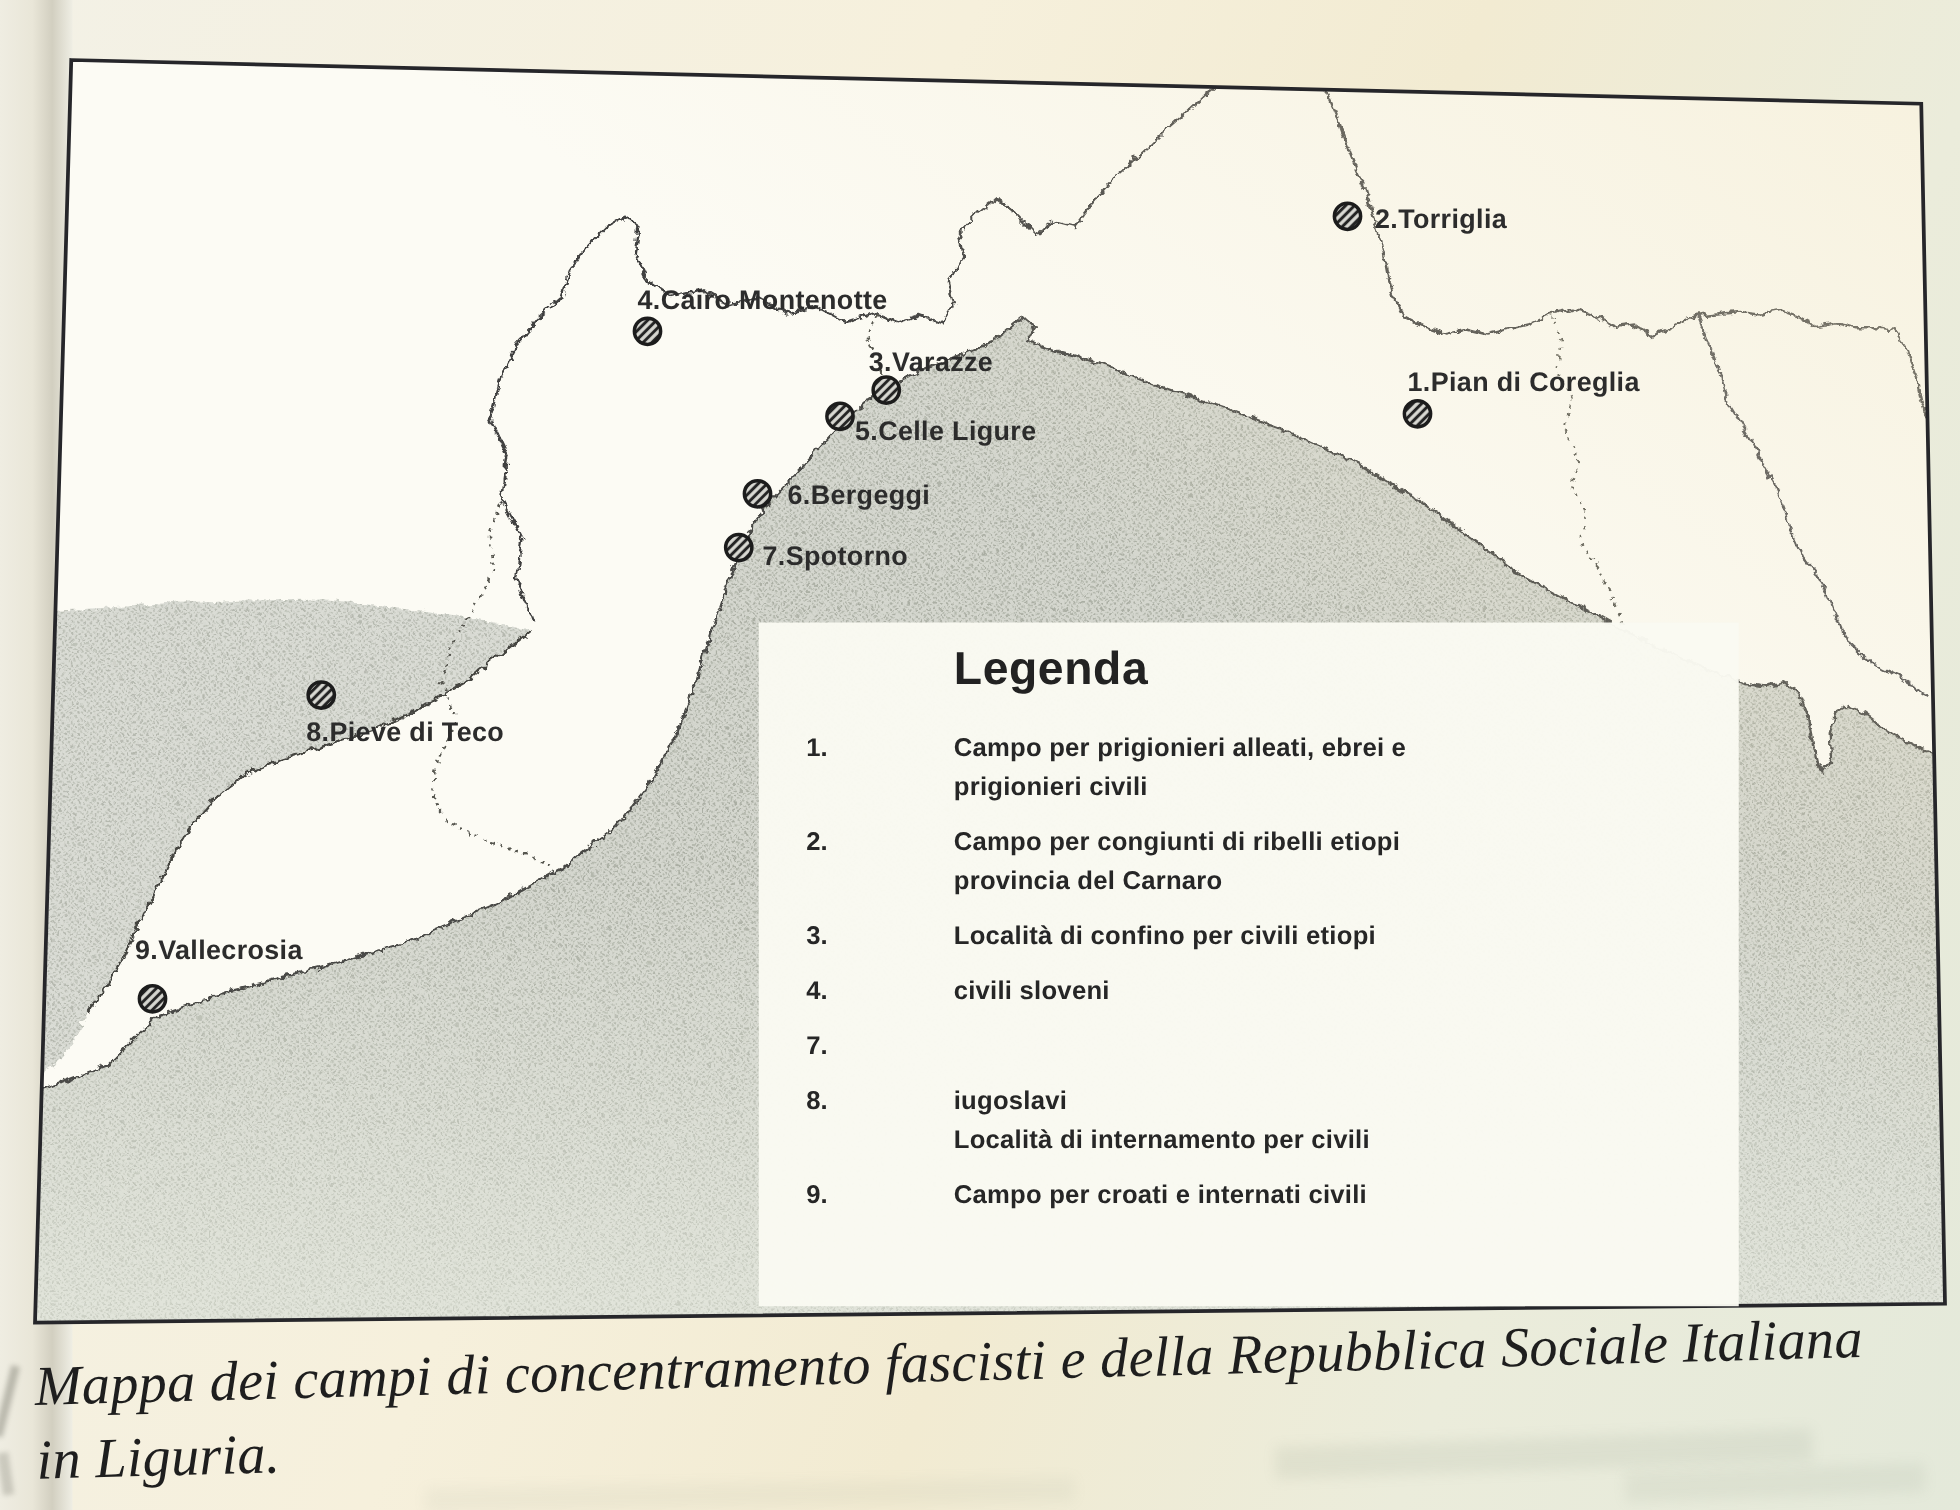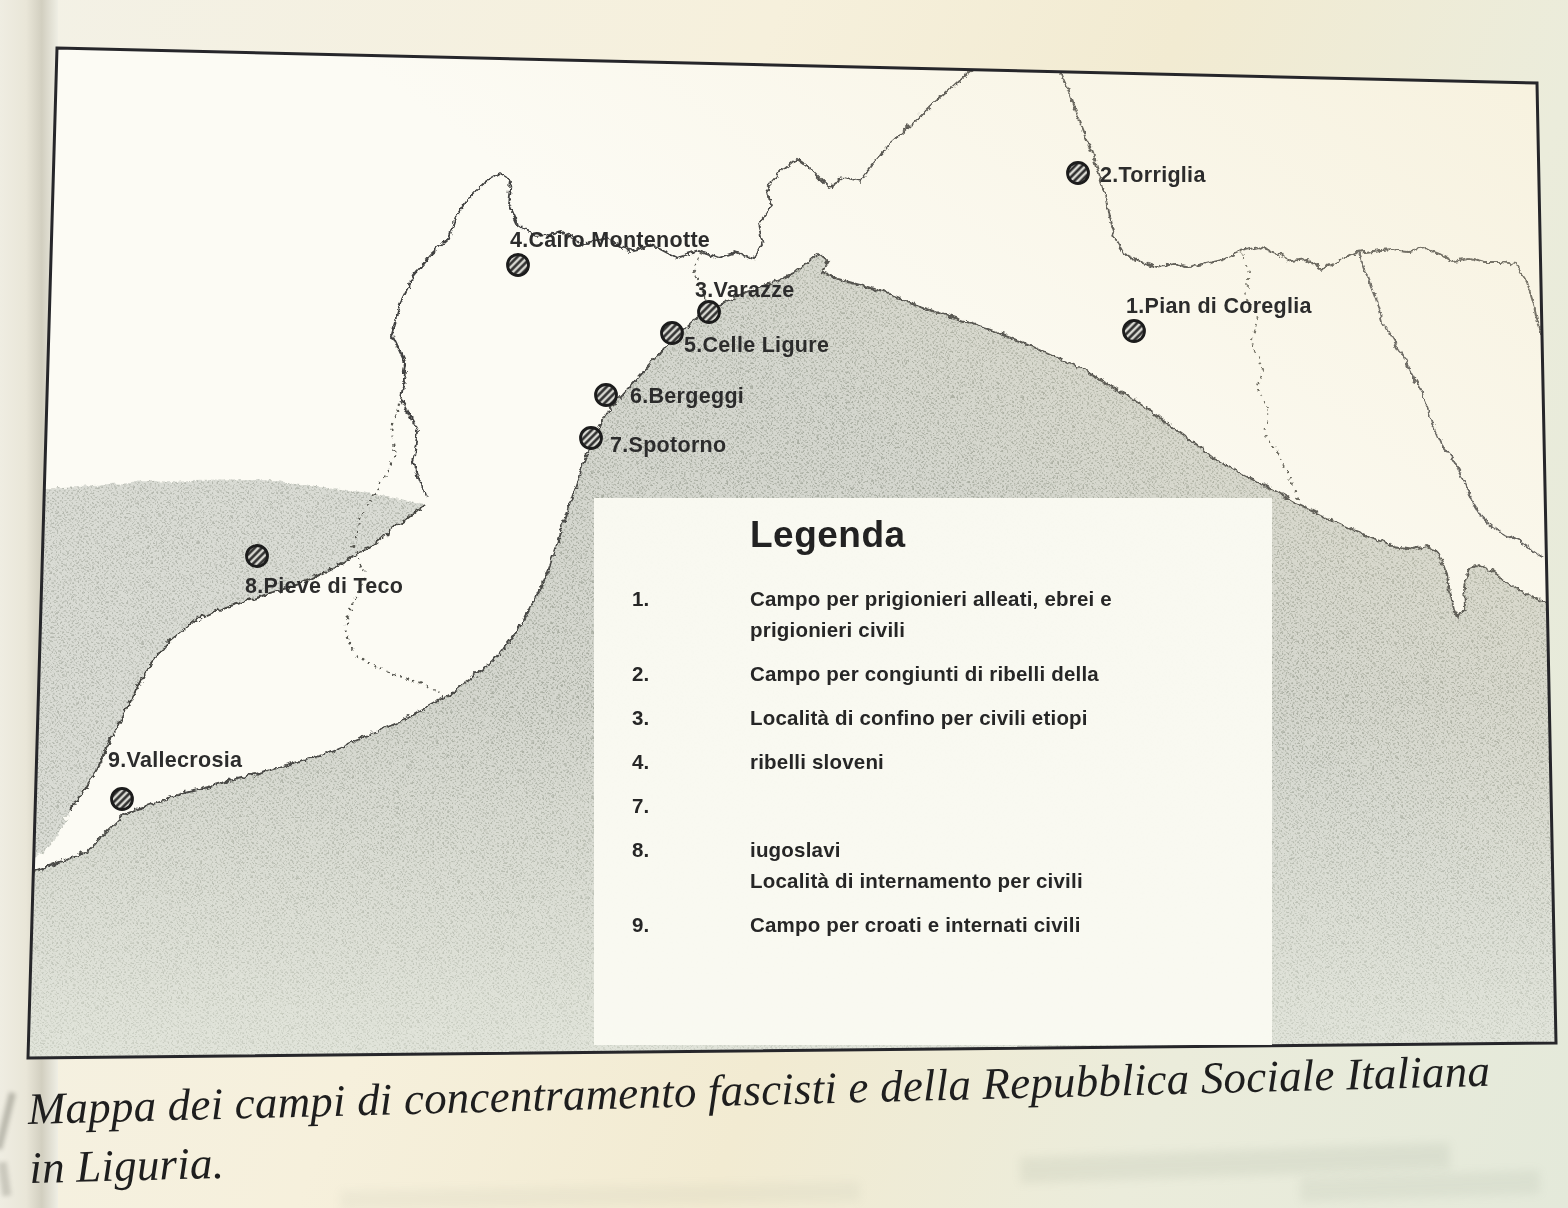--- a/index.html
+++ b/index.html
@@ -14,21 +14,21 @@
   }
   .gutter-mark{position:absolute;background:#4e4e42;filter:blur(2px);}
   .gm1{left:2px;top:1092px;width:7px;height:58px;opacity:.32;transform:rotate(14deg);}
   .gm2{left:0px;top:1162px;width:9px;height:34px;opacity:.22;transform:rotate(-8deg);}
   svg.map{position:absolute;left:0;top:0;}
   svg.map text{
     font-family:"Liberation Sans",sans-serif;font-weight:700;
     font-size:21.5px;fill:#2c2c2c;letter-spacing:.3px;
   }
   .legend{
-    position:absolute;left:594px;top:498px;width:678px;height:547px;
+    position:absolute;left:607px;top:498px;width:784px;height:547px;
     background:rgba(250,250,242,.97);overflow:hidden;
   }
   .legend-title{
     margin:16px 0 26px 156px;
     font:700 37px/1.15 "Liberation Sans",sans-serif;color:#222;letter-spacing:.5px;
   }
   .legend-row{display:flex;margin-bottom:13px;color:#262626;}
   .legend-row .lnum{
     width:156px;box-sizing:border-box;padding-left:38px;flex:none;
     font:700 20.5px/31px "Liberation Sans",sans-serif;
@@ -152,34 +152,35 @@
   <div class="legend-row">
     <div class="lnum">1.</div>
     <div class="ldesc">
       <span>Campo per prigionieri alleati, ebrei e</span>
       <span>prigionieri civili</span>
     </div>
   </div>
   <div class="legend-row">
     <div class="lnum">2.</div>
     <div class="ldesc">
-      <span>Campo per congiunti di ribelli della</span>
+      <span>Campo per congiunti di ribelli etiopi</span>
+      <span>provincia del Carnaro</span>
     </div>
   </div>
   <div class="legend-row">
     <div class="lnum">3.</div>
     <div class="ldesc">
       <span>Località di confino per civili etiopi</span>
       <span></span>
     </div>
   </div>
   <div class="legend-row">
     <div class="lnum">4.</div>
     <div class="ldesc">
-      <span>ribelli sloveni</span>
+      <span>civili sloveni</span>
     </div>
   </div>
   <div class="legend-row">
     <div class="lnum">7.</div>
   </div>
   <div class="legend-row">
     <div class="lnum">8.</div>
     <div class="ldesc">
       <span>iugoslavi</span>
       <span>Località di internamento per civili</span>

